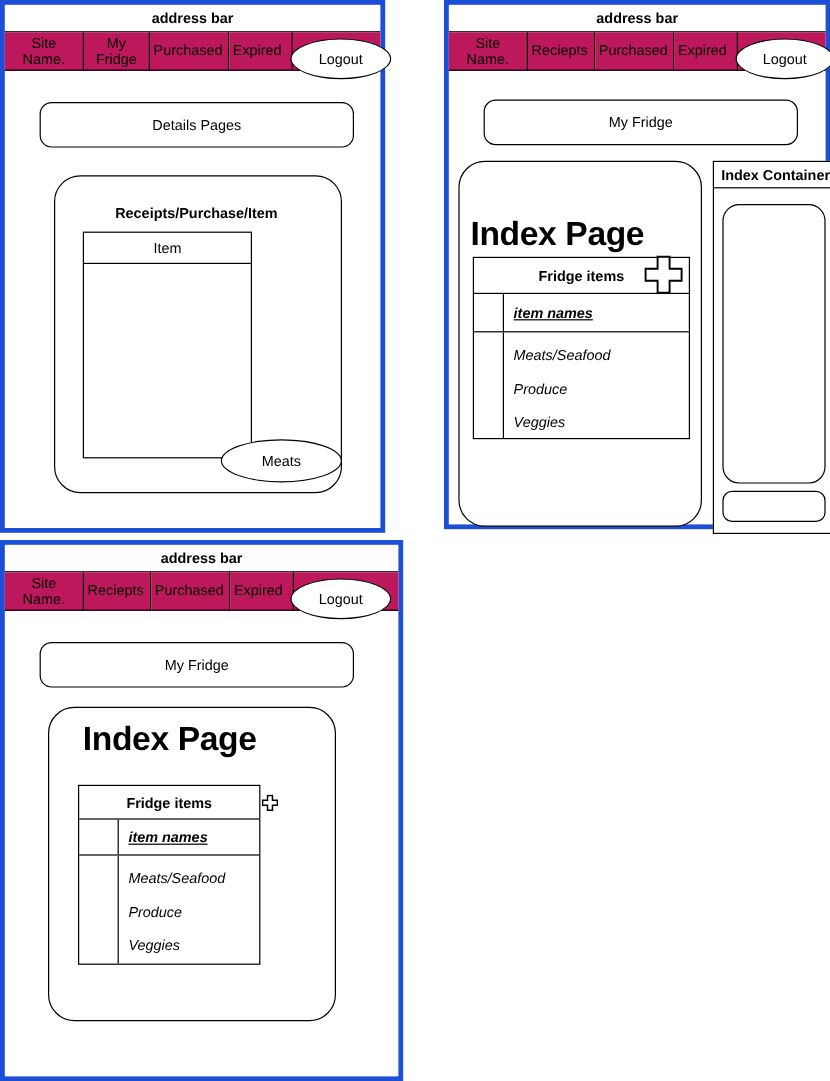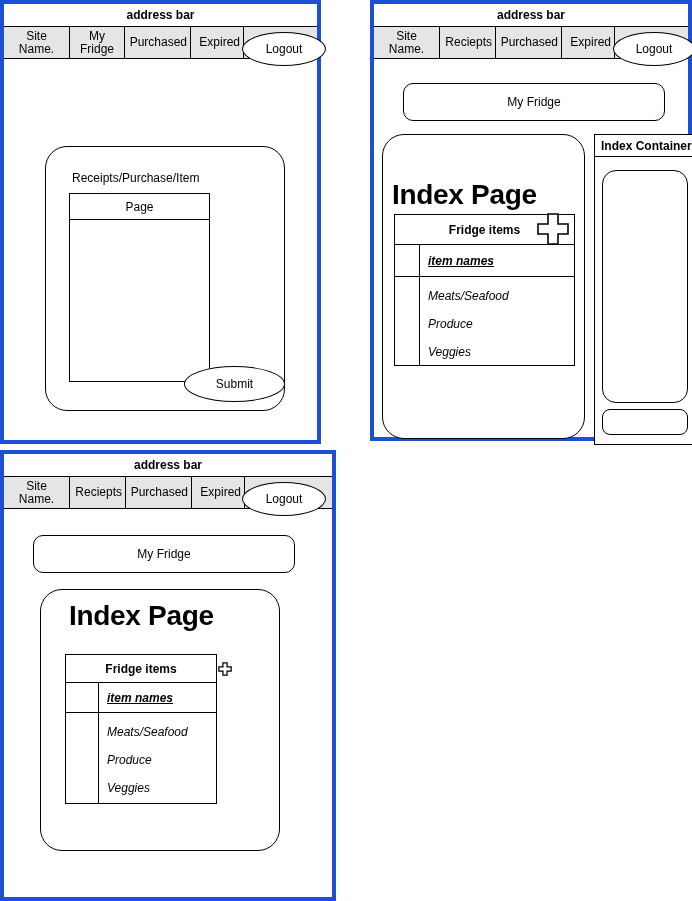--- a/index.html
+++ b/index.html
@@ -43,26 +43,26 @@
     height: 32px;
     display: flex;
     box-sizing: border-box;
   }
   .navcell {
     border-right: 1px solid #000;
     border-bottom: 1px solid #000;
     box-sizing: border-box;
     display: flex;
     align-items: center;
-    justify-content: flex-end;
+    justify-content: flex-start;
     text-align: center;
     font-size: 12px;
     line-height: 13px;
     padding: 0 3px;
-    background: #e5e5e5;
+    background: #be185d;
     position: relative;
   }
   .navcell:last-child { border-right: none; }
 
   .ellipse-btn {
     position: absolute;
     border: 1px solid #000;
     border-radius: 50%;
     box-sizing: border-box;
     background: #fff;
@@ -88,22 +88,23 @@
   .card {
     position: absolute;
     border: 1px solid #000;
     border-radius: 22px;
     box-sizing: border-box;
     background: #fff;
   }
 
   .card-title {
     position: absolute;
-    font-weight: normal;
-    font-size: 12px;
+    font-weight: bold;
+    font-size: 12px;
+    margin-left: 24px;
   }
 
   .big-title {
     position: absolute;
     font-weight: bold;
     font-size: 28px;
     letter-spacing: -0.3px;
   }
 
   
@@ -209,33 +210,36 @@
       </div>
     <div class="navcell" style="flex:0 0 53px;">
         <span>Expired</span>
       </div>
     <div class="navcell" style="flex:1 1 auto;"></div>
   </div>
   <div class="ellipse-btn" style="left:238px; top:28px; width:84px; height:34px;">
     <span>Logout</span>
   </div>
 
+  <div class="rounded-btn" style="left:29px; top:81px; width:262px; height:38px;">
+    <span>Details Pages</span>
+  </div>
 
   <div class="card" style="left:41px; top:142px; width:240px; height:265px;">
   </div>
   <div class="card-title" style="left:68px; top:167px;">Receipts/Purchase/Item</div>
 
   <div class="wtable" style="left:65px; top:189px; width:141px; height:189px;">
     <div class="wt-head plain" style="height:26px;">
-      <span>Page</span>
+      <span>Item</span>
     </div>
   </div>
 
   <div class="ellipse-btn" style="left:180px; top:362px; width:101px; height:36px;">
-    <span>Submit</span>
+    <span>Meats</span>
   </div>
 </div>
 
 <div class="panel" style="left:370px; top:0px; width:322px; height:441px;">
 
   <div class="addr-bar">address bar</div>
 
   <div class="navrow">
     <div class="navcell" style="flex:0 0 66px;">
         <span>Site Name.</span>

